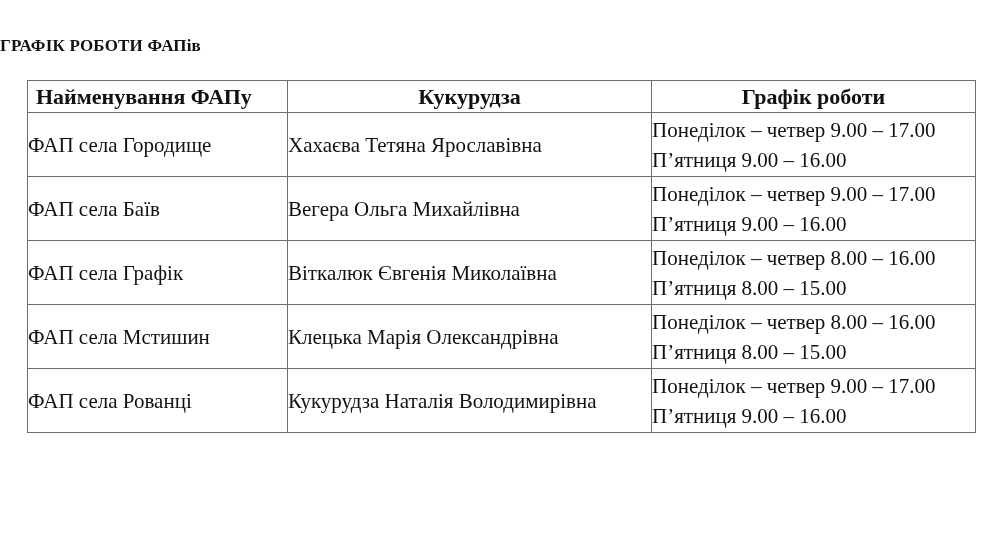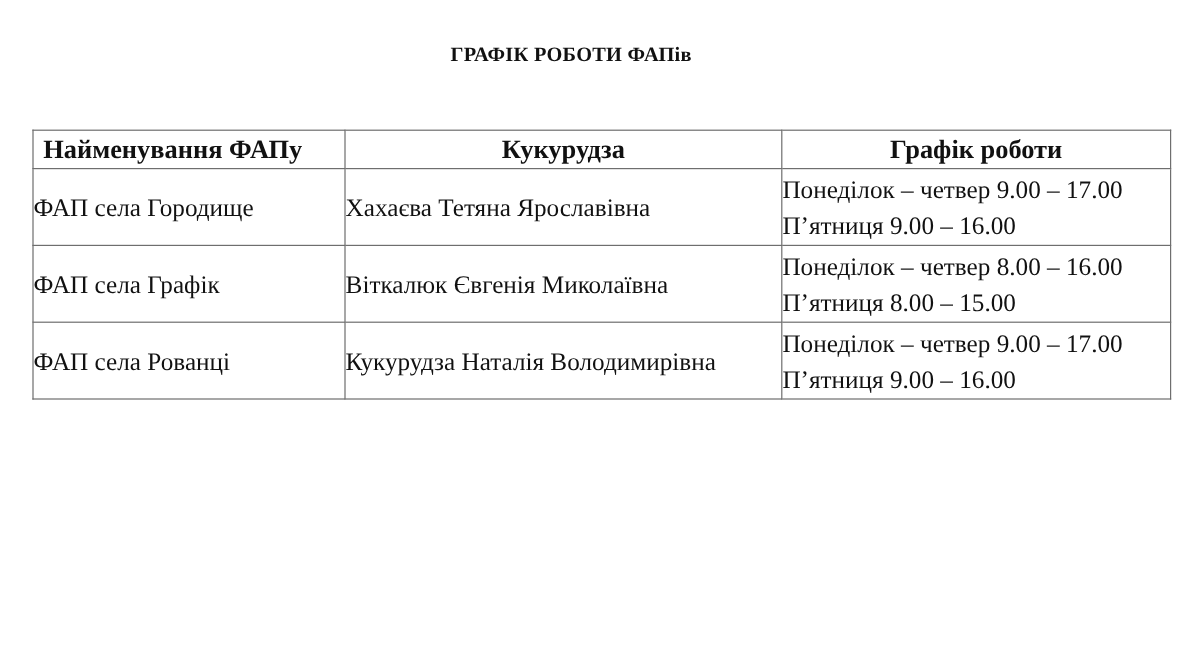--- a/index.html
+++ b/index.html
@@ -13,33 +13,32 @@
       position: relative;
       overflow: hidden;
       font-family: "Liberation Serif", "DejaVu Serif", serif;
       color: #111111;
     }
     .doc-title {
       position: absolute;
       left: 0;
       top: 36px;
       width: 952px;
-      text-align: center;
+      text-align: left;
       font-weight: bold;
       font-size: 17px;
       letter-spacing: 0.2px;
     }
     table.schedule {
       position: absolute;
       left: 27px;
       top: 80px;
       width: 948px;
       border-collapse: collapse;
       table-layout: fixed;
-      margin-top: 28px;
     }
     table.schedule th,
     table.schedule td {
       border: 1.5px solid #6e6e6e;
       padding: 0;
       vertical-align: middle;
     }
     table.schedule th {
       height: 31px;
       font-weight: bold;
@@ -82,22 +81,38 @@
   <tbody>
     <tr>
       <td class="cell-name">ФАП села Городище</td>
       <td class="cell-medic">Хахаєва Тетяна Ярославівна</td>
       <td class="cell-schedule">
         <span class="sched-line">Понеділок – четвер 9.00 – 17.00</span>
         <span class="sched-line">П’ятниця 9.00 – 16.00</span>
       </td>
     </tr>
     <tr>
+      <td class="cell-name">ФАП села Баїв</td>
+      <td class="cell-medic">Вегера Ольга Михайлівна</td>
+      <td class="cell-schedule">
+        <span class="sched-line">Понеділок – четвер 9.00 – 17.00</span>
+        <span class="sched-line">П’ятниця 9.00 – 16.00</span>
+      </td>
+    </tr>
+    <tr>
       <td class="cell-name">ФАП села Графік</td>
       <td class="cell-medic">Віткалюк Євгенія Миколаївна</td>
+      <td class="cell-schedule">
+        <span class="sched-line">Понеділок – четвер 8.00 – 16.00</span>
+        <span class="sched-line">П’ятниця 8.00 – 15.00</span>
+      </td>
+    </tr>
+    <tr>
+      <td class="cell-name">ФАП села Мстишин</td>
+      <td class="cell-medic">Клецька Марія Олександрівна</td>
       <td class="cell-schedule">
         <span class="sched-line">Понеділок – четвер 8.00 – 16.00</span>
         <span class="sched-line">П’ятниця 8.00 – 15.00</span>
       </td>
     </tr>
     <tr>
       <td class="cell-name">ФАП села Рованці</td>
       <td class="cell-medic">Кукурудза Наталія Володимирівна</td>
       <td class="cell-schedule">
         <span class="sched-line">Понеділок – четвер 9.00 – 17.00</span>

